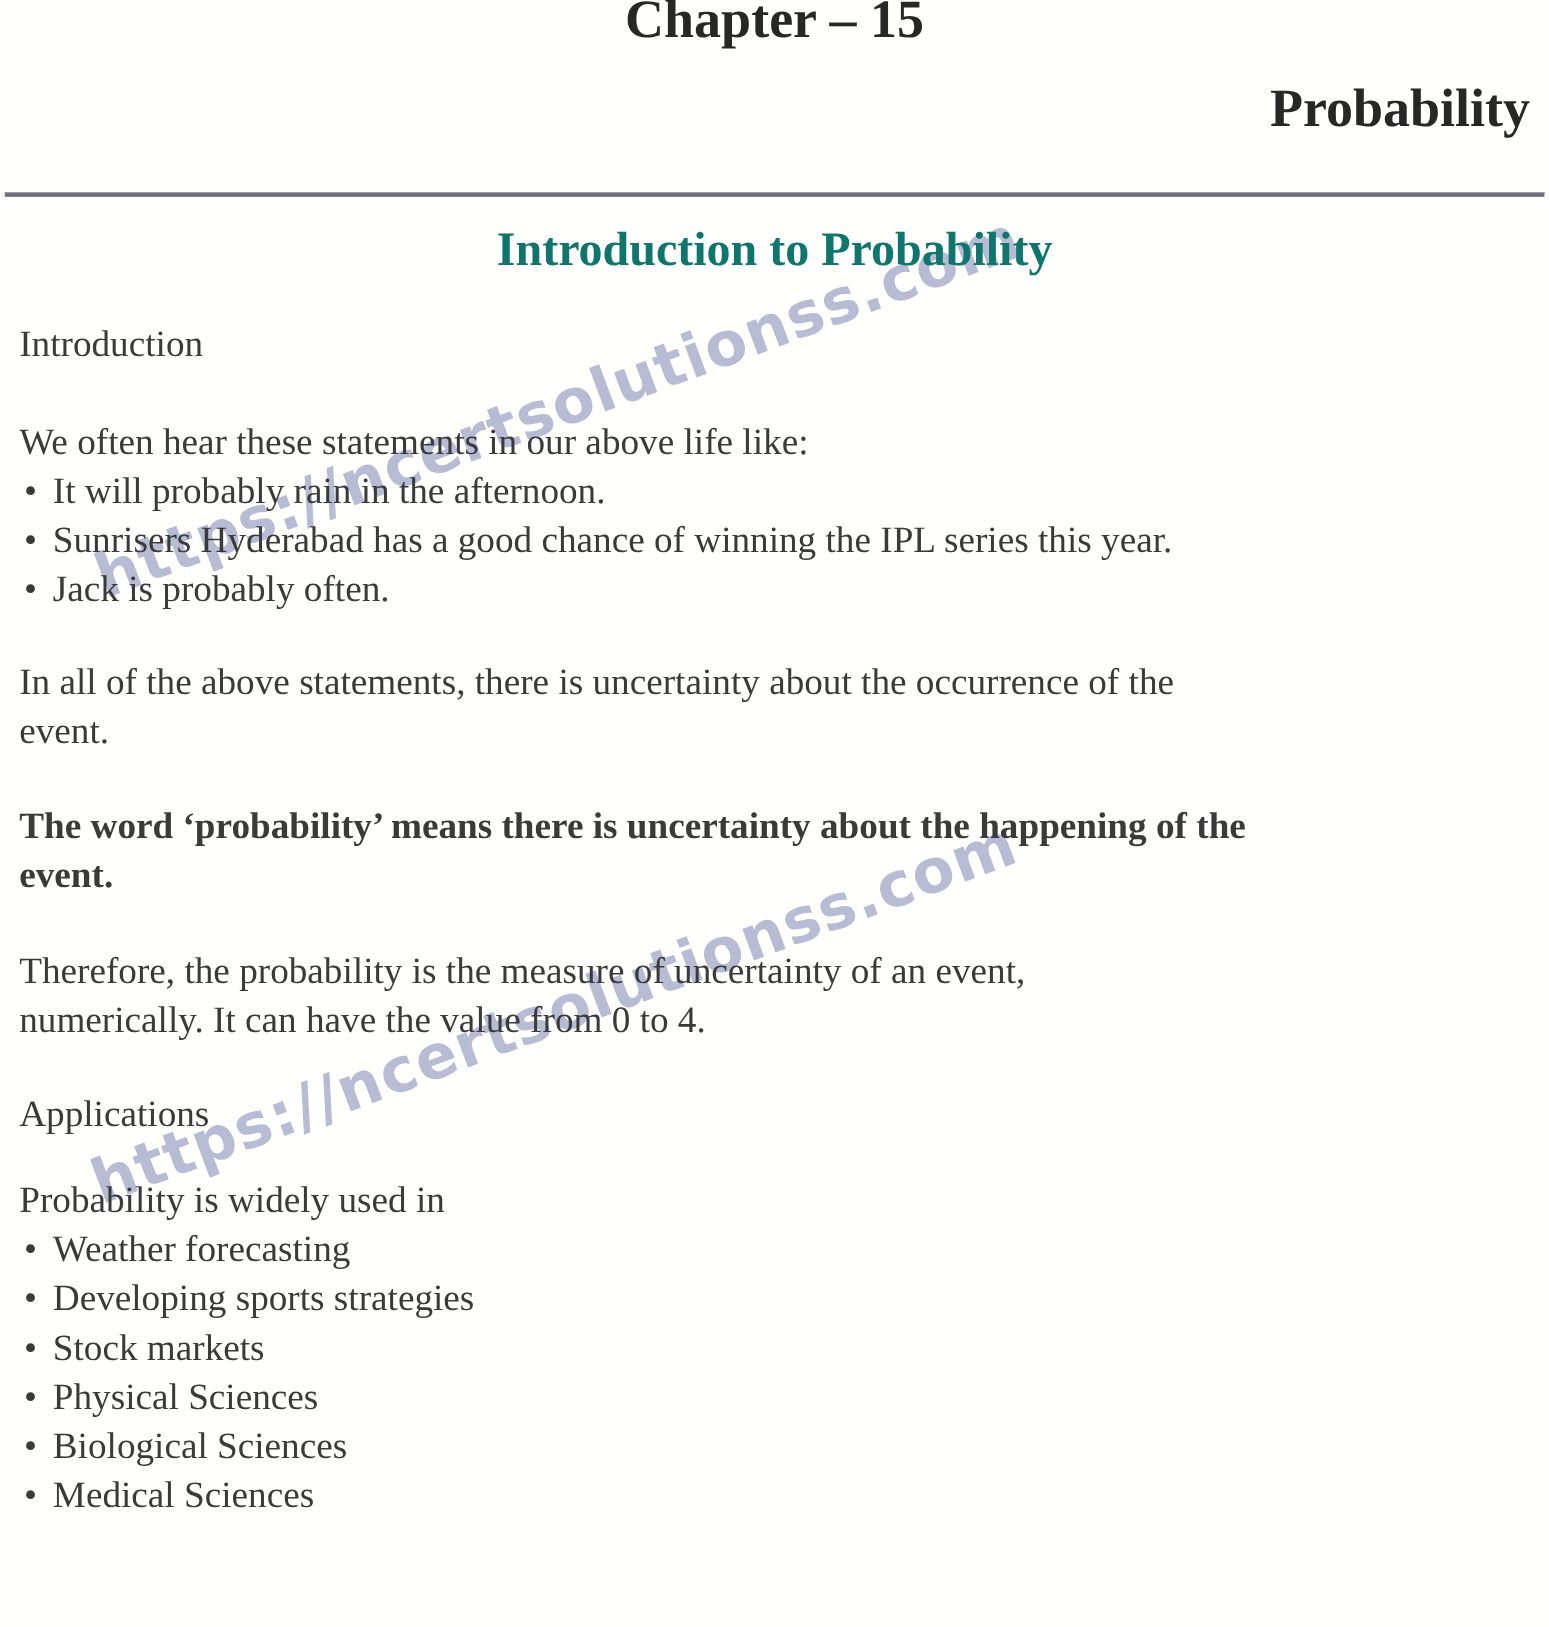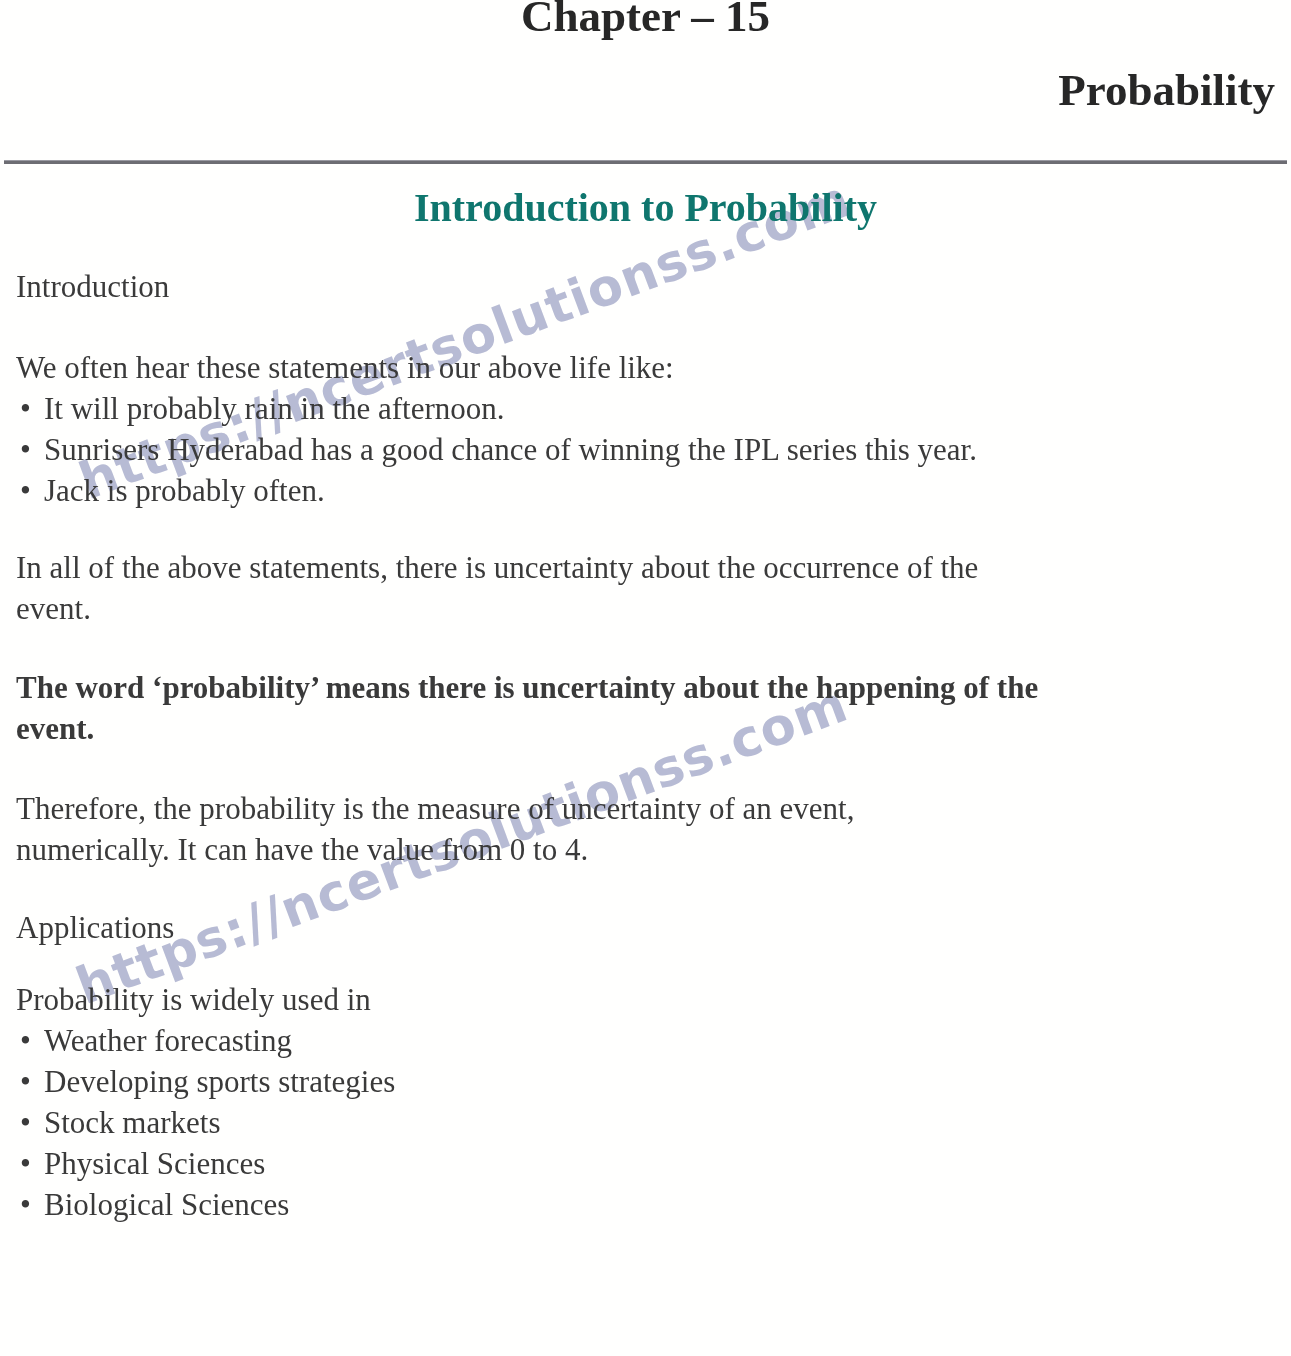--- a/index.html
+++ b/index.html
@@ -117,16 +117,17 @@
     <p class="applications-heading">Applications</p>
 
     <p class="applications-lead">Probability is widely used in</p>
 
     <ul class="doc-list applications-list">
       <li>Weather forecasting</li>
       <li>Developing sports strategies</li>
       <li>Stock markets</li>
       <li>Physical Sciences</li>
       <li>Biological Sciences</li>
+      <li>Medical Sciences</li>
     </ul>
 
   </div>
 </div>
 
 </body></html>

